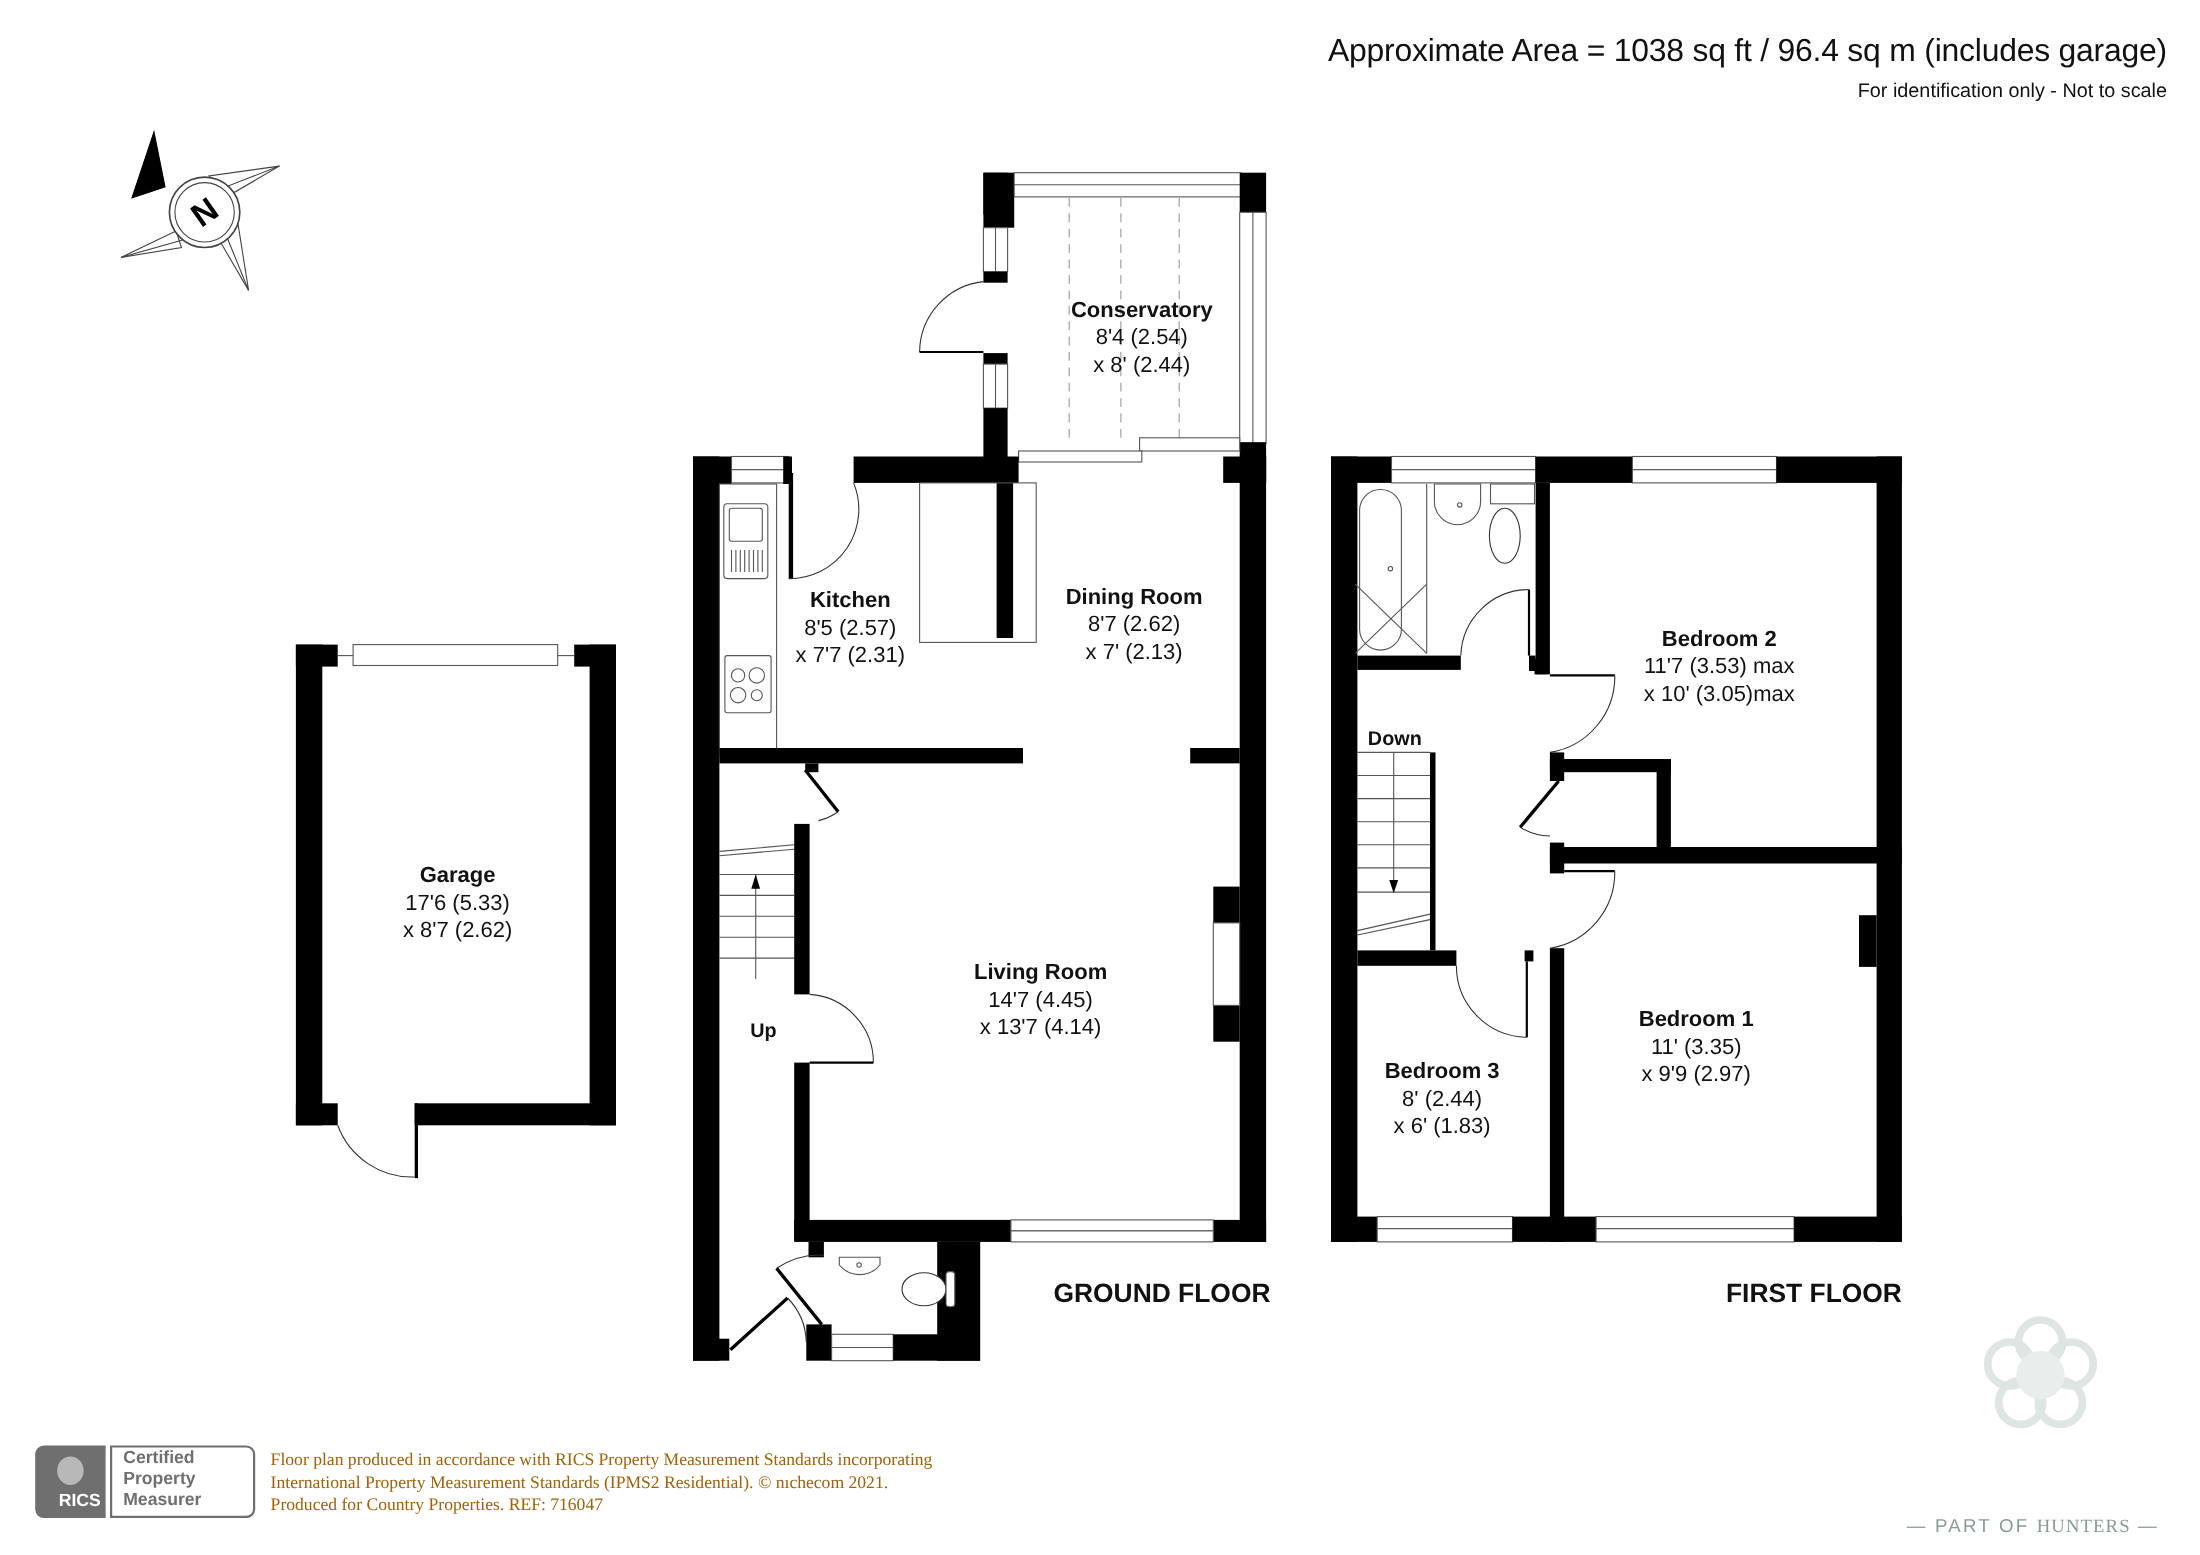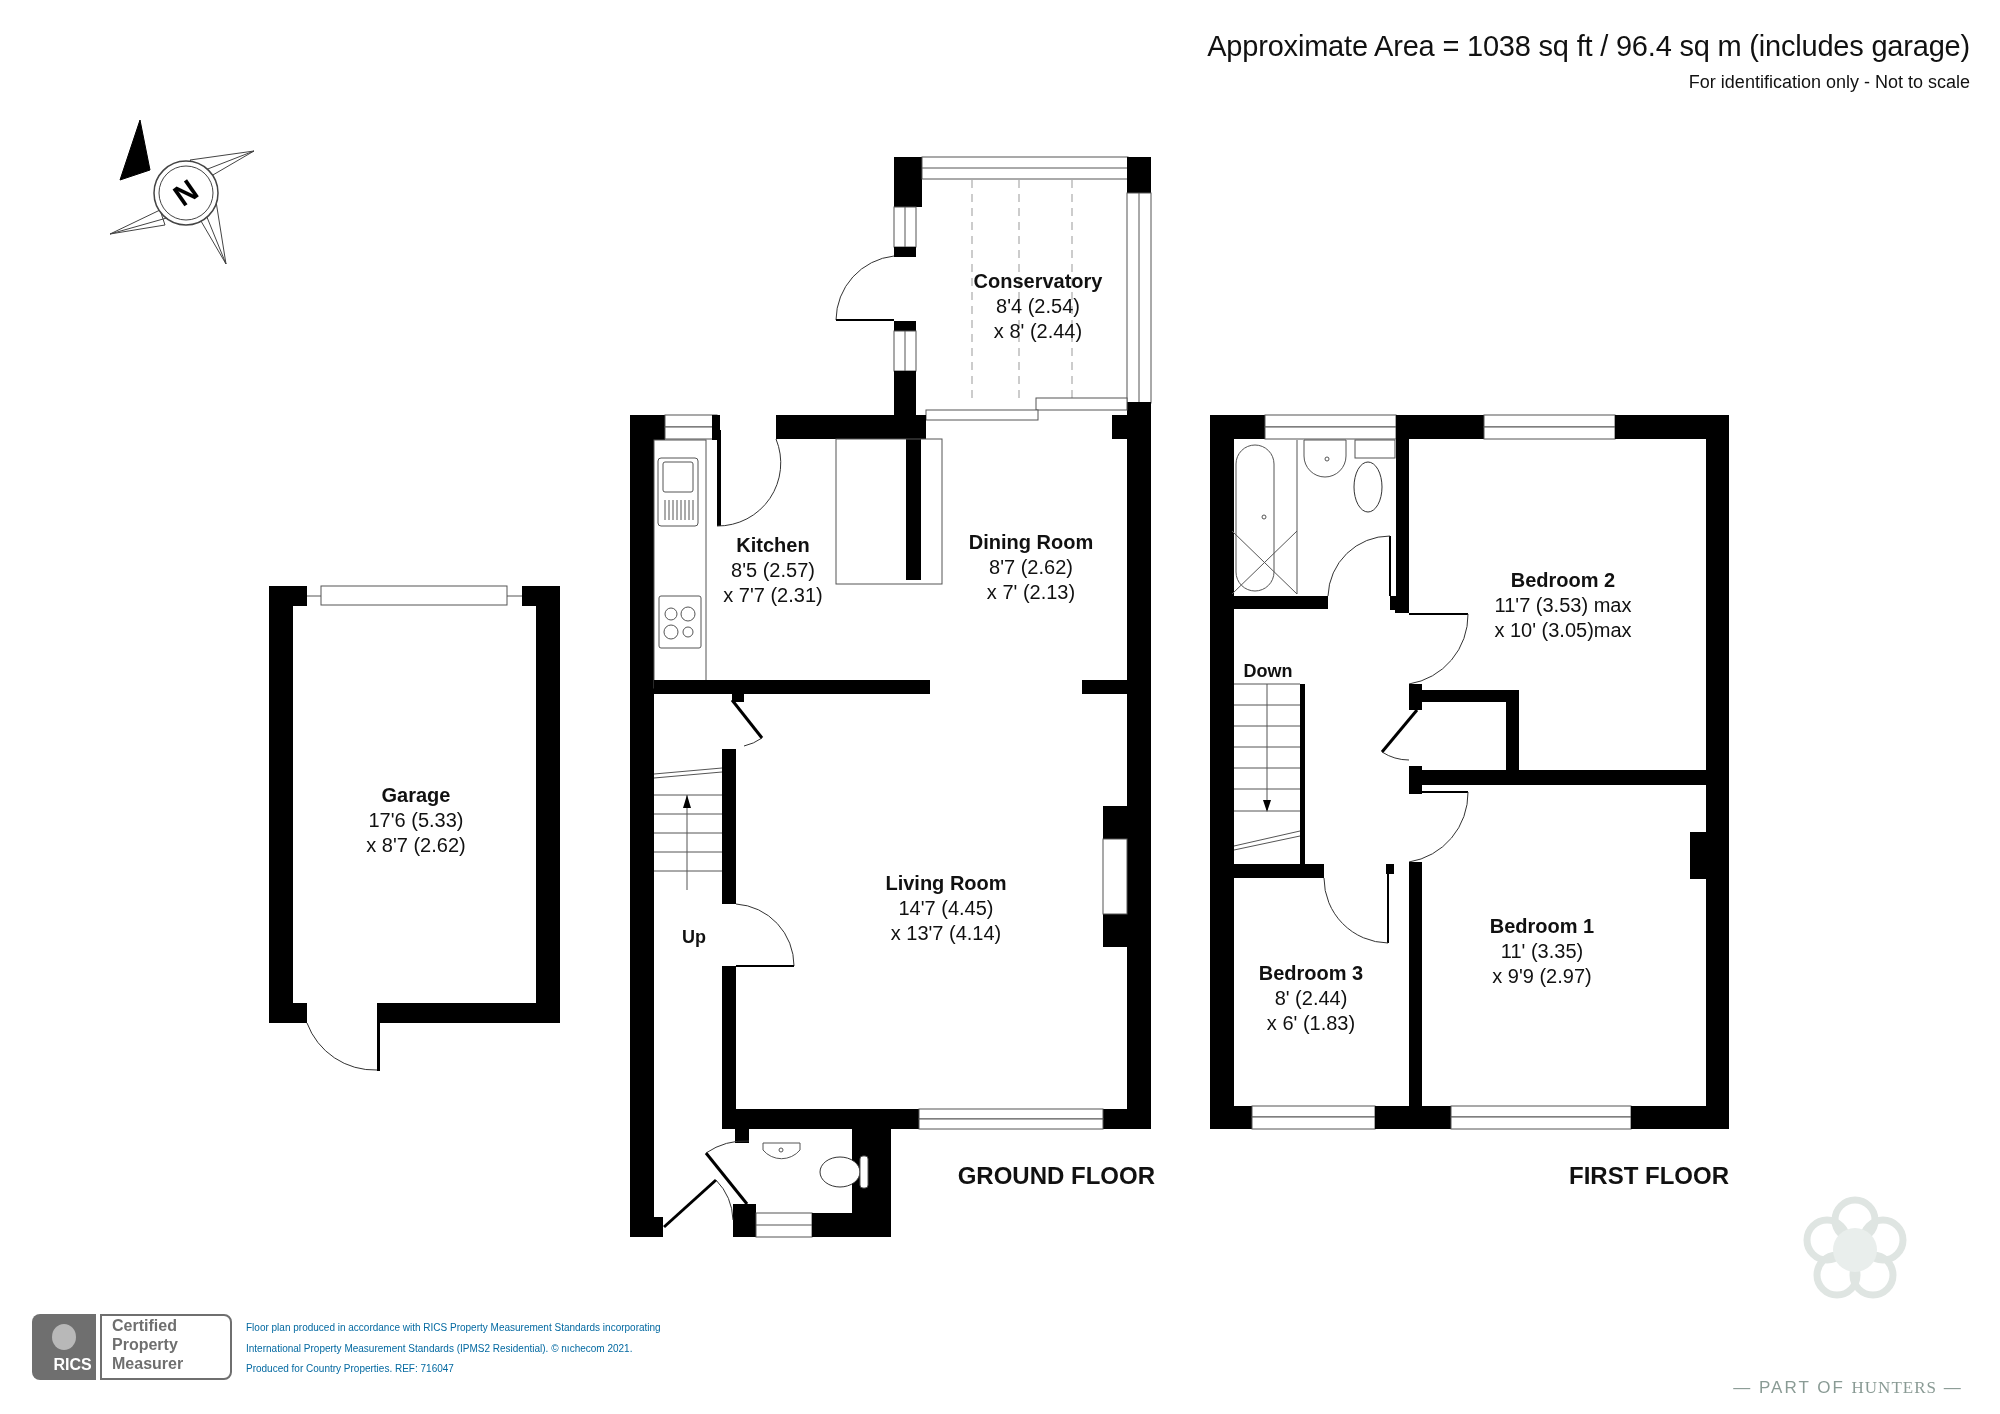--- a/index.html
+++ b/index.html
@@ -4,21 +4,21 @@
 <style>
   html, body { margin:0; padding:0; background:#ffffff; }
   body { width:2000px; height:1414px; position:relative; overflow:hidden; font-family:"Liberation Sans", sans-serif; color:#111; }
   .hdr-area { position:absolute; right:30px; top:30px; font-size:29px; color:#111; text-align:center; letter-spacing:-0.2px; }
   .hdr-note { position:absolute; right:30px; top:72px; font-size:18px; color:#111; text-align:left; }
   svg.plan { position:absolute; left:0; top:0; }
   .room-name { font-family:"Liberation Sans", sans-serif; font-weight:bold; font-size:20px; fill:#111; }
   .room-dim { font-family:"Liberation Sans", sans-serif; font-size:20px; fill:#111; }
   .floor-label { font-family:"Liberation Sans", sans-serif; font-weight:bold; font-size:24px; fill:#111; }
   .stair-label { font-family:"Liberation Sans", sans-serif; font-weight:bold; font-size:18px; fill:#111; }
-  .footer-text { position:absolute; left:246px; top:1318px; font-size:10px; line-height:20.5px; color:#0369a1; }
+  .footer-text { position:absolute; left:246px; top:1318px; font-size:16px; line-height:20.5px; color:#a16207;font-family:Liberation Serif, serif; }
   .rics-badge { position:absolute; left:32px; top:1314px; width:200px; height:66px; }
   .rics-left { position:absolute; left:0; top:0; width:64px; height:66px; background:#6f6f6f; border-radius:8px 0 0 8px; color:#fff; }
   .rics-left .rics-txt { position:absolute; bottom:6px; left:0; width:81px; text-align:center; font-weight:bold; font-size:16px; }
   .rics-left .lion { position:absolute; left:20px; top:10px; width:24px; height:26px; border-radius:50%; background:#b8b8b8; }
   .rics-right { position:absolute; left:68px; top:0; width:128px; height:62px; border:2px solid #6f6f6f; border-radius:0 8px 8px 0; border-left-width:2px; }
   .rics-right span { display:block; font-weight:bold; font-size:16px; line-height:19px; color:#6f6f6f; padding-left:10px; }
   .rics-right .cert-wrap { padding-top:0; }
   .logo { position:absolute; left:1700px; top:1190px; width:300px; height:220px; }
   .logo .flower { position:absolute; left:95px; top:0; width:120px; height:120px; }
   .logo .l1 { position:absolute; left:14px; top:78px; font-family:"Liberation Serif", serif; font-size:58px; color:#8a9b95; letter-spacing:1px; }

